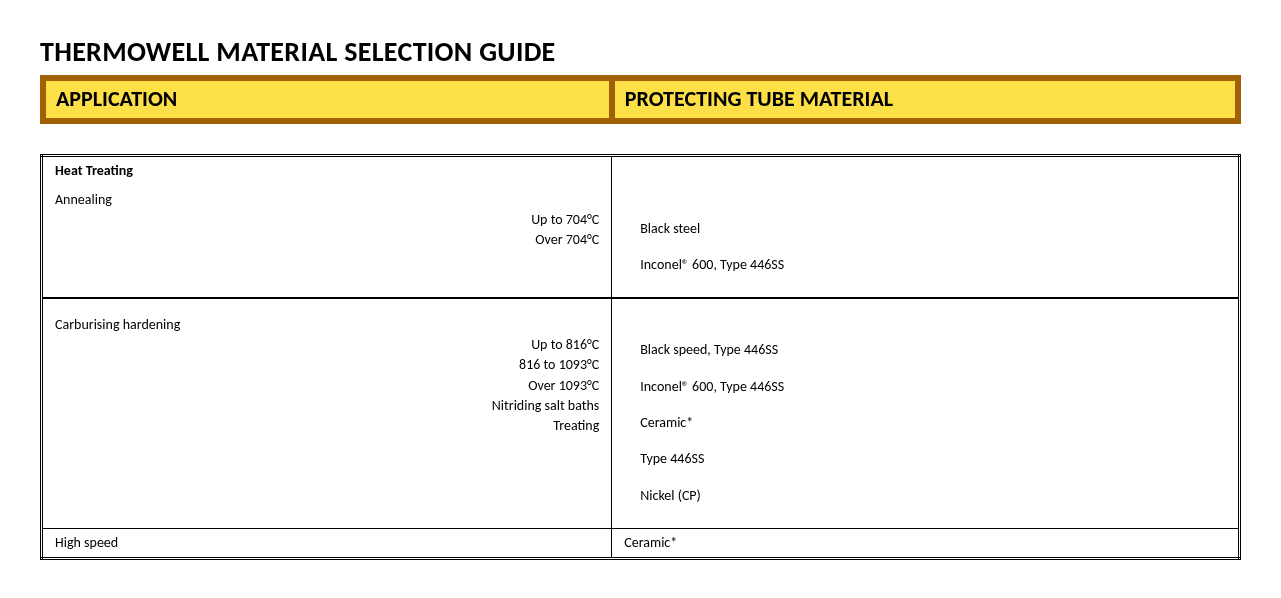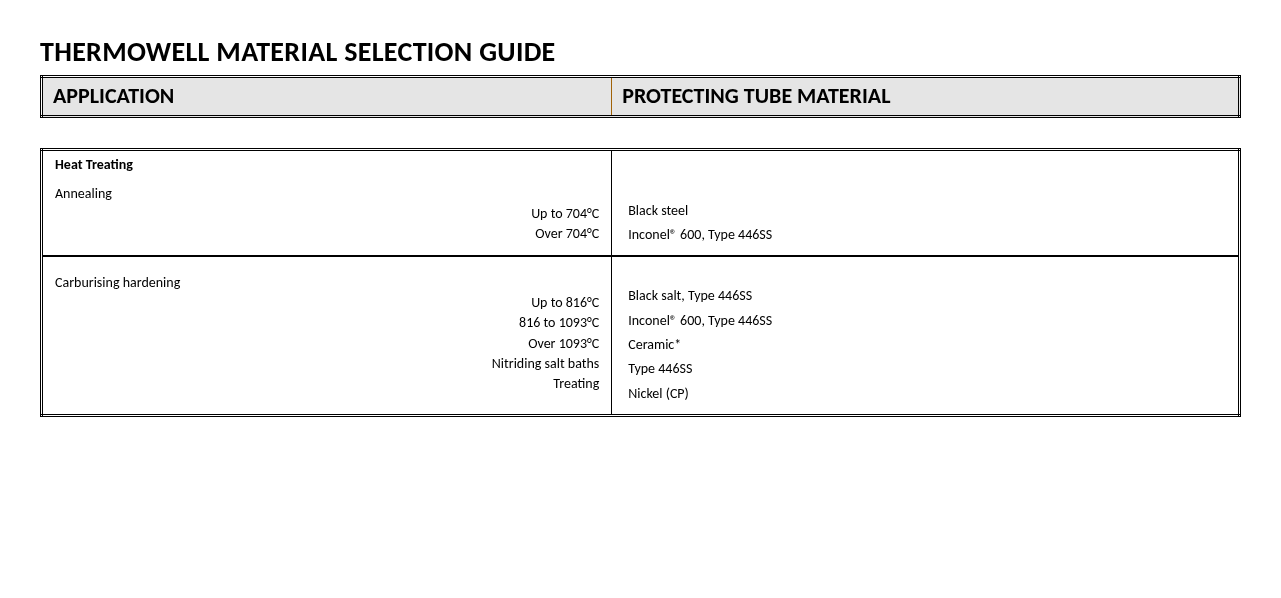--- a/index.html
+++ b/index.html
@@ -22,25 +22,25 @@
   }
 
   
   .hdr-outer {
     width: 100%;
     border: 3px double #000;
     border-collapse: collapse;
     box-sizing: border-box;
   }
   .hdr-outer td {
-    background: #e5e5e5;
+    background: #fde047;
     font-size: 22px;
     font-weight: 700;
     padding: 4px 10px 6px 10px;
-    border: 1px solid #a16207;
+    border: 6px solid #a16207;
     vertical-align: middle;
   }
   .hdr-outer td.col1 { width: 47.6%; }
   .hdr-outer td.col2 { width: 52.4%; }
 
   
   .body-tbl {
     width: 100%;
     border: 3px double #000;
     border-collapse: collapse;
@@ -81,21 +81,21 @@
     margin: 0;
     padding: 0;
     line-height: 1.45;
   }
   .mat-list {
     margin: 0;
     padding: 0;
     list-style: none;
   }
   .mat-list li {
-    margin: 4px;
+    margin: 16px;
     padding: 0;
     line-height: 1.45;
   }
   .spacer-top {
     height: 1.45em;
   }
 </style>
 </head>
 <body>
 
@@ -141,27 +141,31 @@
           <li>Up to 816°C</li>
           <li>816 to 1093°C</li>
           <li>Over 1093°C</li>
           <li>Nitriding salt baths</li>
           <li> Treating</li>
         </ul>
       </td>
       <td class="col2">
         <div class="spacer-top"></div>
         <ul class="mat-list">
-          <li>Black salt, Type 446SS</li>
+          <li>Black speed, Type 446SS</li>
           <li>Inconel® 600, Type 446SS</li>
           <li>Ceramic*</li>
           <li>Type 446SS</li>
           <li>Nickel (CP)</li>
         </ul>
       </td>
     </tr>
 
 
+    <tr class="row-thin">
+      <td class="col1">High speed</td>
+      <td class="col2">Ceramic*</td>
+    </tr>
 
   </tbody>
     </table>
 
 </div>
 
 </body></html>

